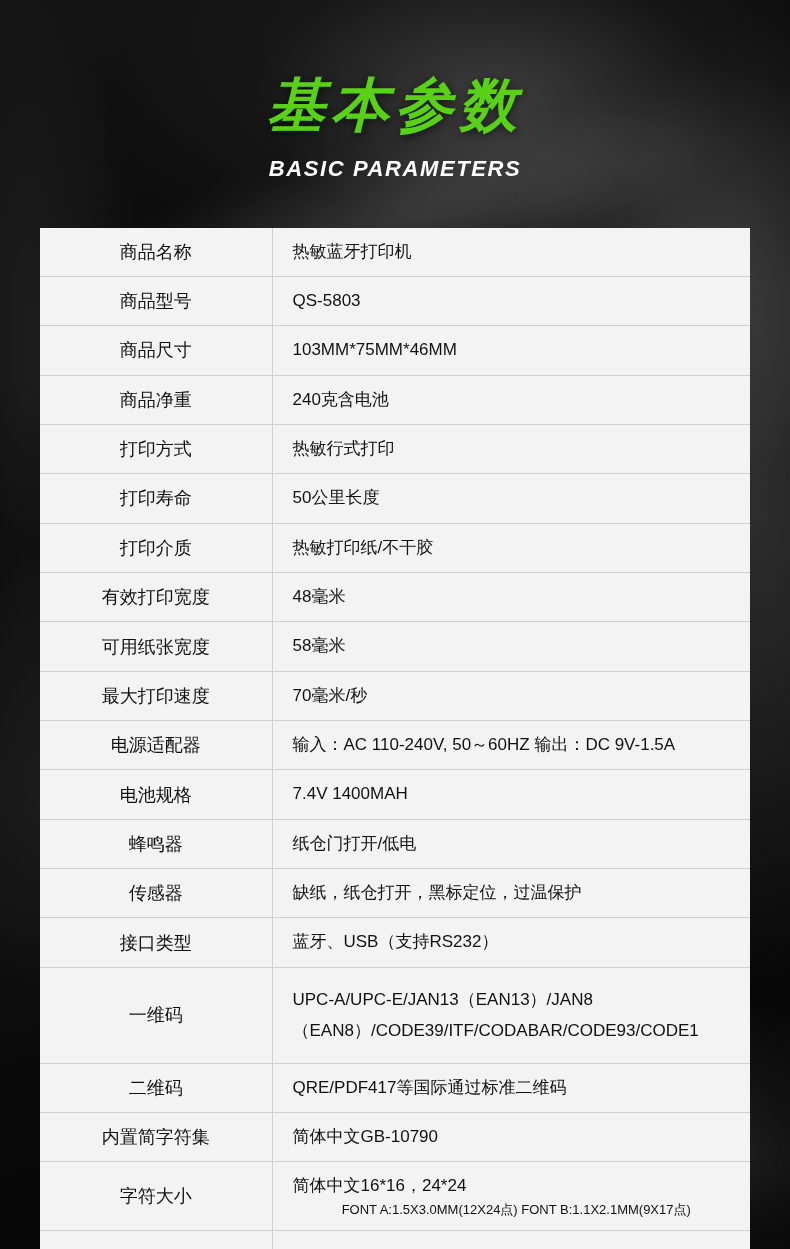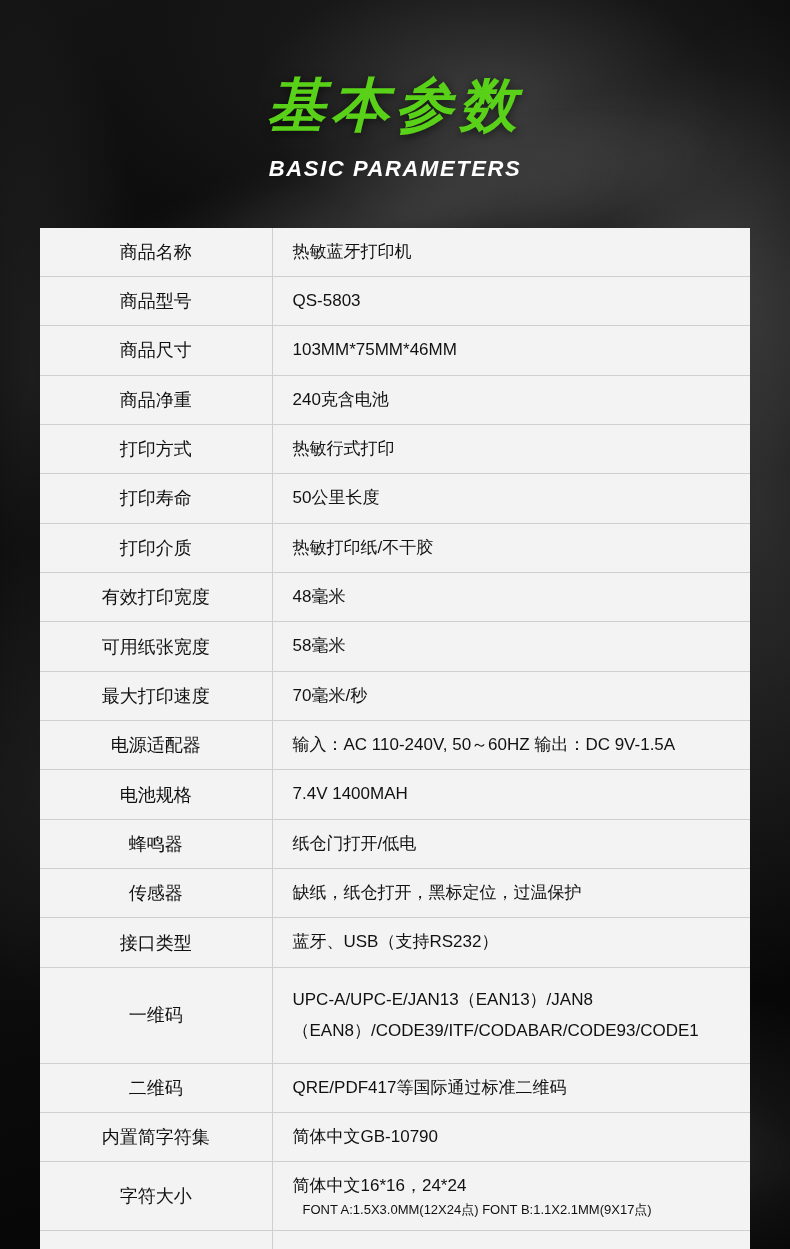--- a/index.html
+++ b/index.html
@@ -106,20 +106,21 @@
   td.value {
     font-size: 17px;
     padding: 11px 20px;
     line-height: 1.55;
   }
   td.value .sub {
     display: block;
     font-size: 13px;
     padding-left: 10px;
     line-height: 1.5;
+    text-align: center;
   }
   td.value.two-line {
     line-height: 1.85;
   }
   tr.tall td { padding-top: 16px; padding-bottom: 16px; }
 </style>
 </head>
 <body>
 
 <div id="bg">

